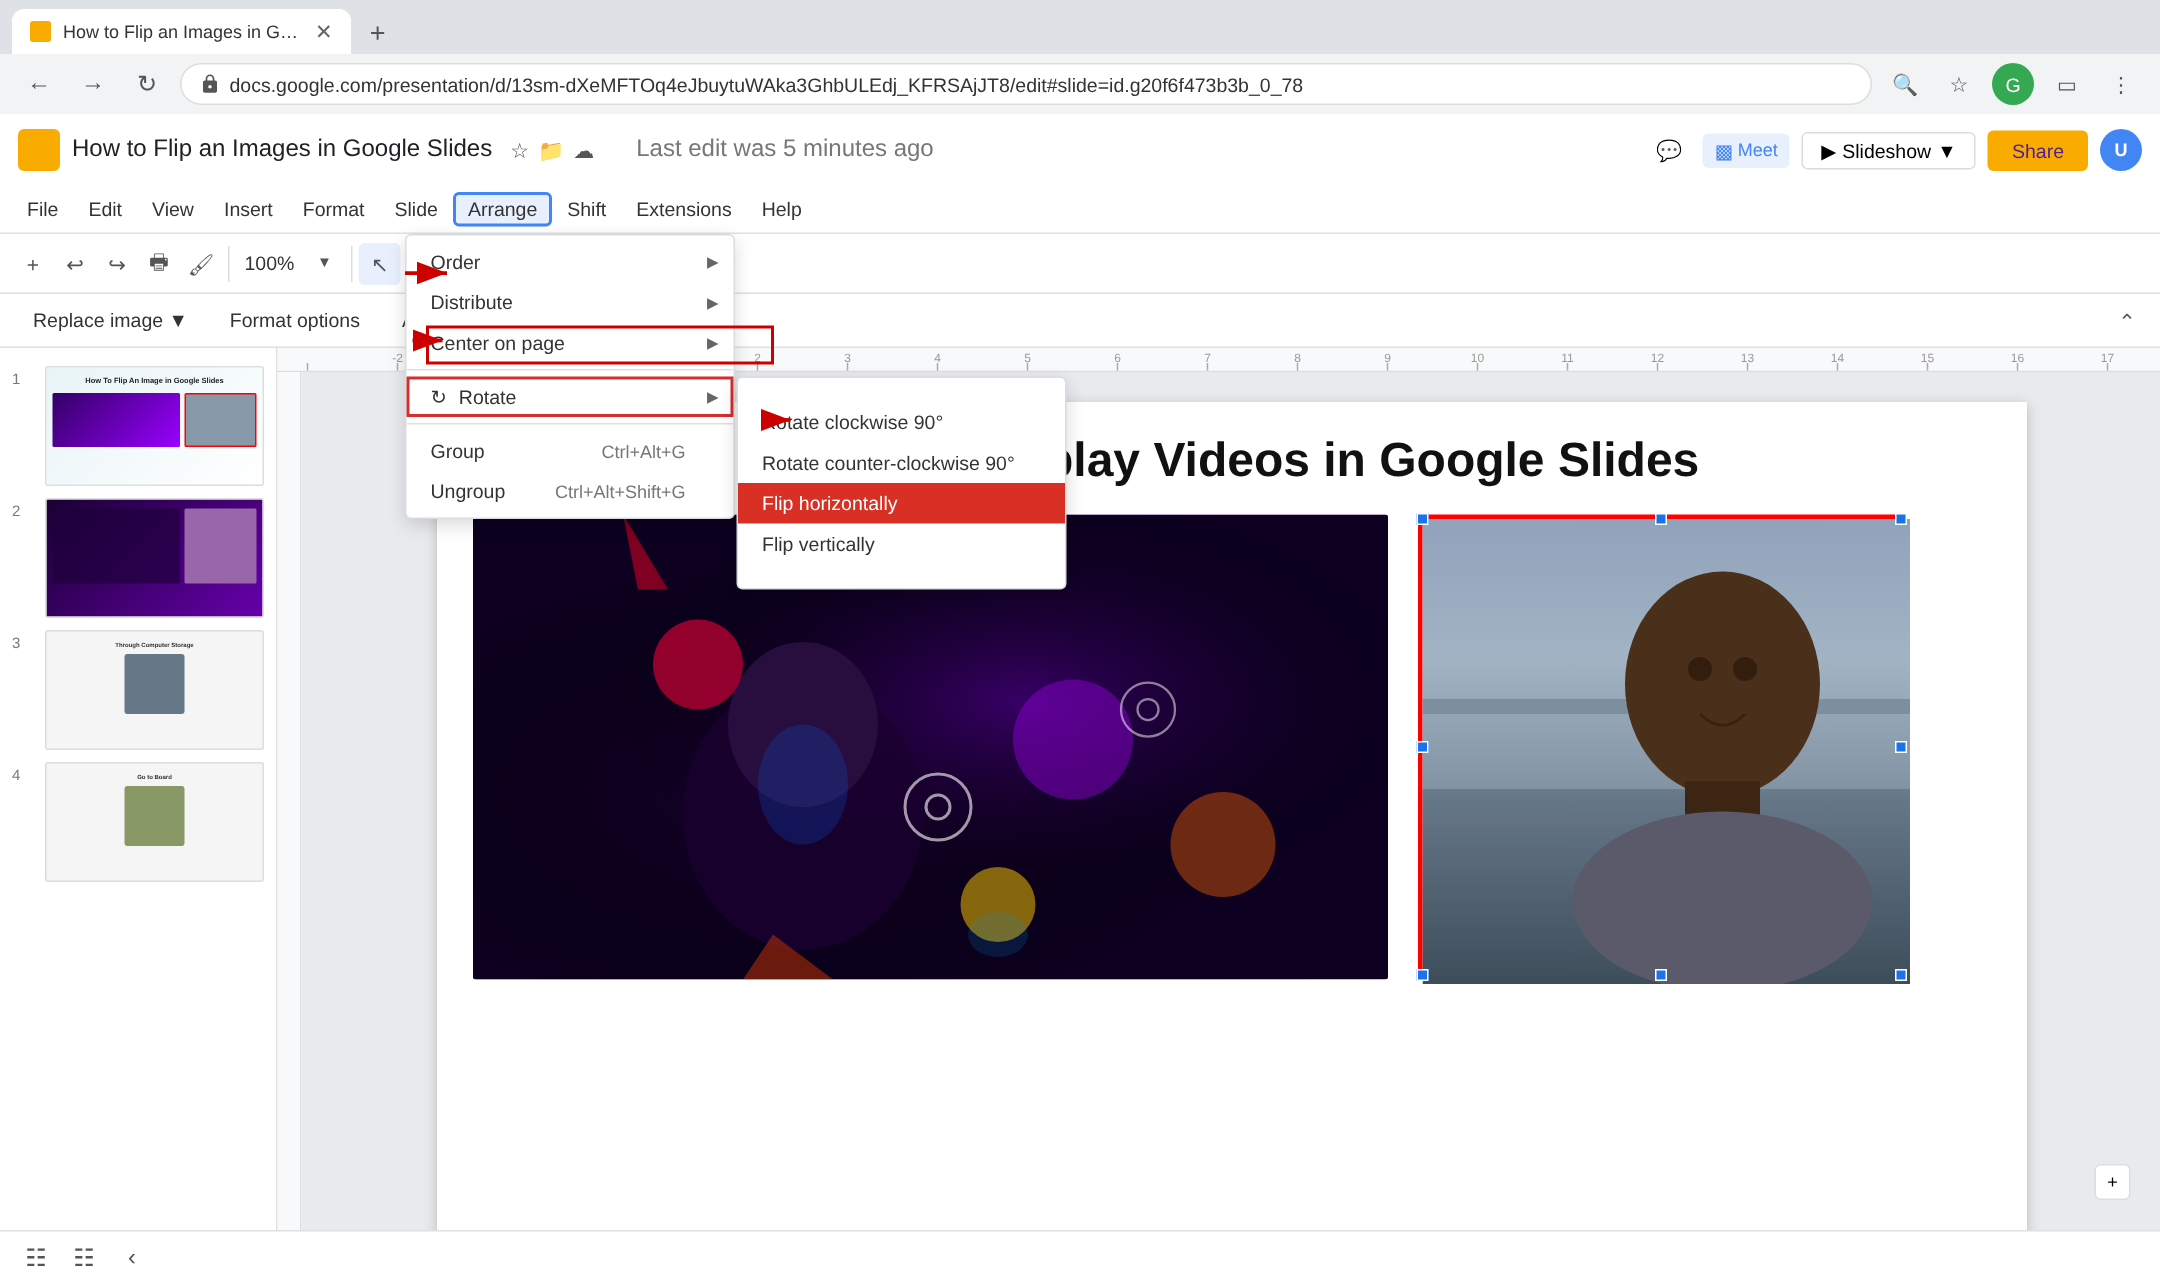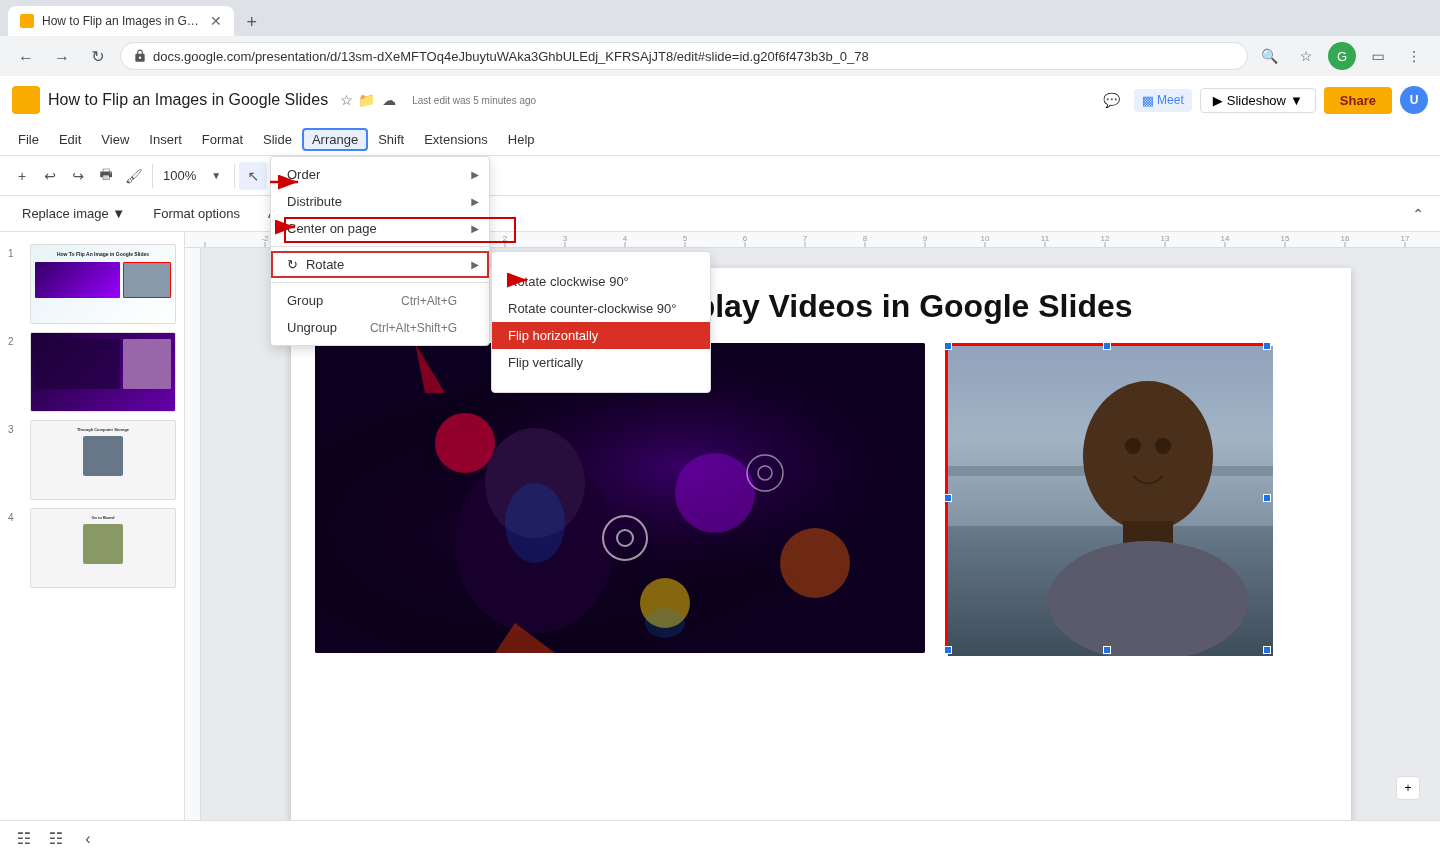--- a/index.html
+++ b/index.html
@@ -82,45 +82,45 @@
     .app-title {
       font-size: 16px;
       color: #202124;
       font-weight: 400;
     }
     .title-icons {
       display: flex; gap: 6px; align-items: center; margin-left: 4px;
     }
     .title-icon { color: #555; font-size: 14px; cursor: pointer; }
     .last-edit {
-      font-size: 10px;
+      font-size: 16px;
       color: #777;
-      margin-left: 8px;
+      margin-left: 20px;
     }
     .header-right {
       margin-left: auto;
       display: flex; align-items: center; gap: 8px;
     }
     .btn-slideshow {
       border: 1px solid #dadce0;
       background: #fff;
       border-radius: 4px;
       padding: 4px 12px;
       font-size: 13px;
       cursor: pointer;
       display: flex; align-items: center; gap: 4px;
     }
     .btn-share {
       background: #f9ab00;
-      color: #7f1d1d;
+      color: #4c1d95;
       border: none;
       border-radius: 4px;
       padding: 6px 16px;
       font-size: 13px;
-      font-weight: 700;
+      font-weight: 400;
       cursor: pointer;
     }
     .avatar {
       width: 28px; height: 28px;
       border-radius: 50%;
       background: #4285f4;
       display: flex; align-items: center; justify-content: center;
       color: #fff; font-size: 12px; font-weight: 600;
     }
     .menu-bar {

